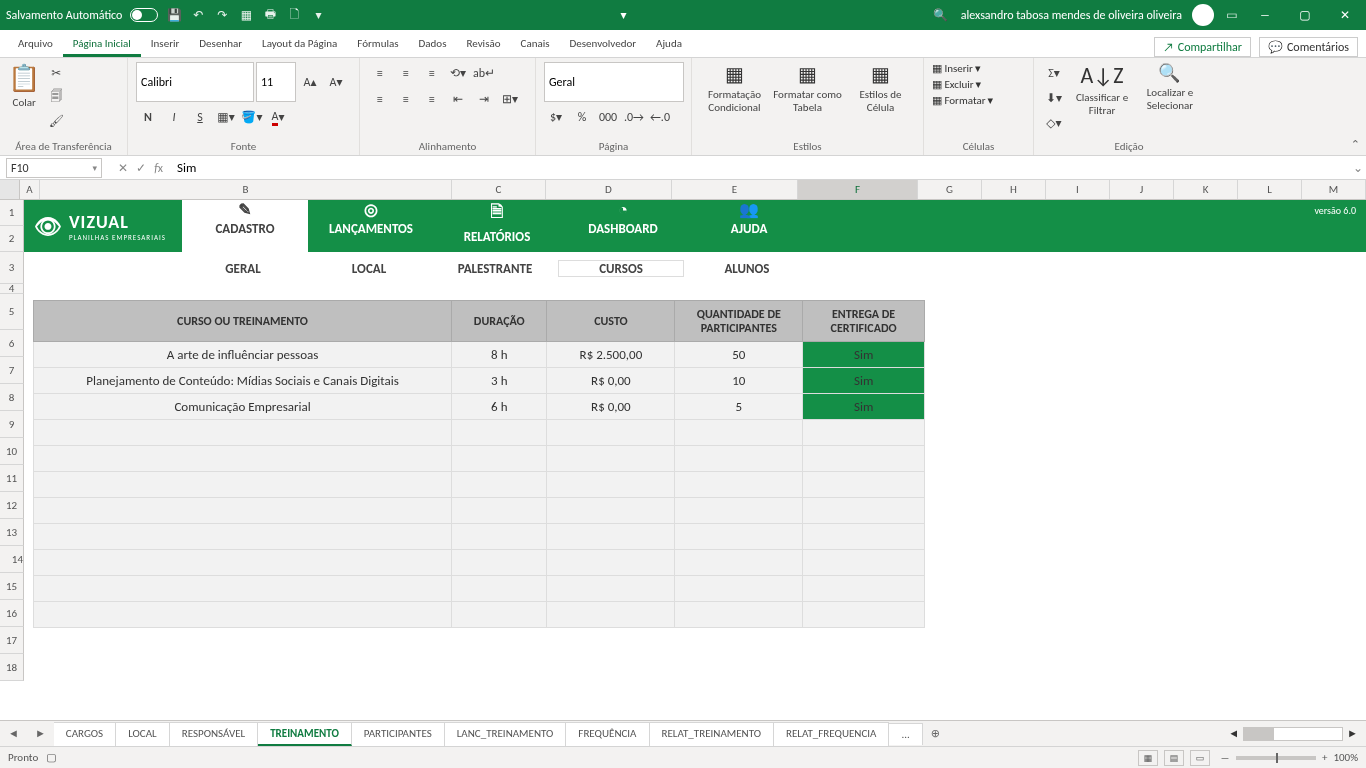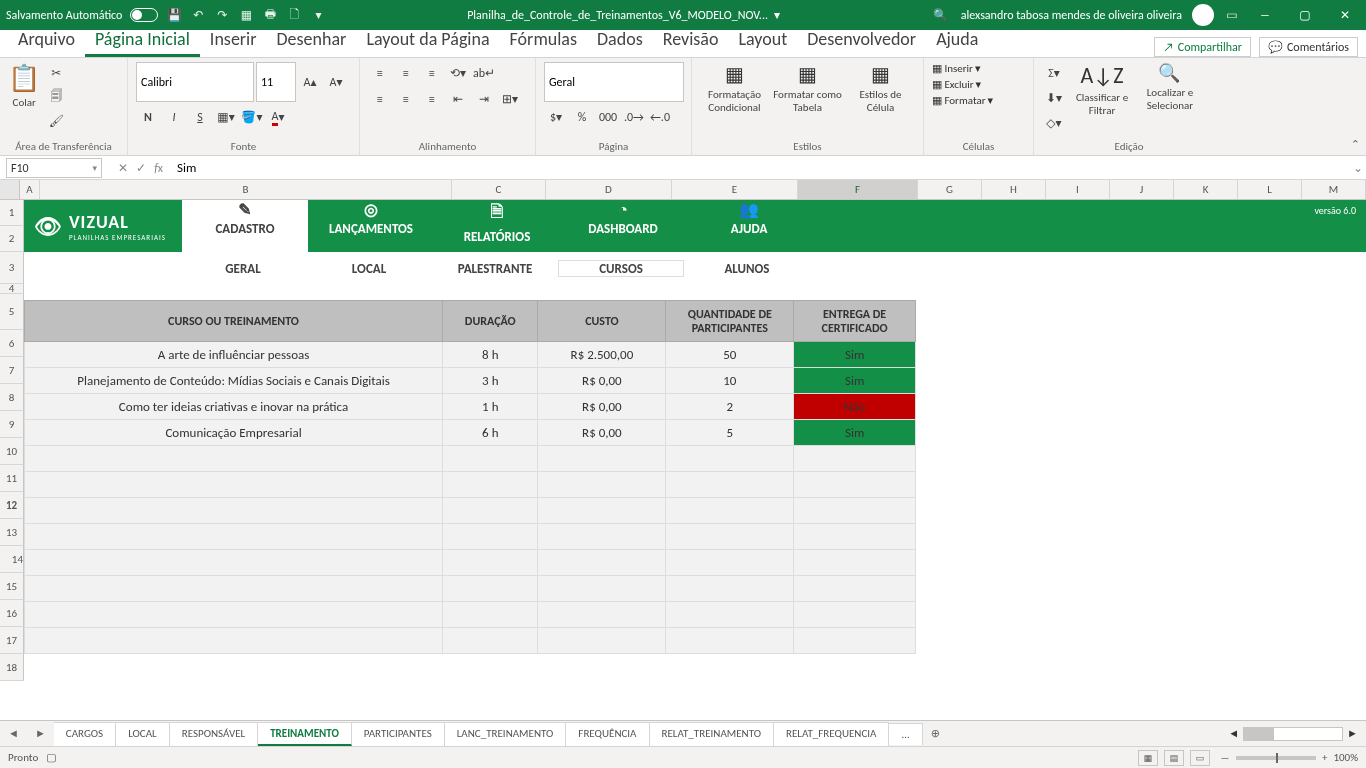--- a/index.html
+++ b/index.html
@@ -12,21 +12,21 @@
 .titlebar .toggle::after { content:""; width:10px; height:10px; border-radius:50%; background:#fff; position:absolute; left:1px; top:1px; }
 .titlebar .icn { width: 16px; height: 16px; display: inline-flex; align-items:center; justify-content:center; font-size:12px; opacity:.9; }
 .titlebar .center { flex:1; text-align:center; display:flex; justify-content:center; align-items:center; gap:6px;}
 .titlebar .search { margin:0 12px; color:#fff; }
 .titlebar .right { display:flex; align-items:center; gap:10px; }
 .titlebar .avatar { width:22px; height:22px; border-radius:50%; background:#fff; }
 .titlebar .winbtn { width:30px; text-align:center; font-size:12px; }
 
 
 .menutabs { height: 28px; display:flex; align-items:flex-end; padding: 0 8px; border-bottom:1px solid #d4d4d4; gap: 4px; background:#fff;}
-.menutabs .tab { padding: 4px 10px; font-size: 18px; color:#444; cursor:pointer;}
+.menutabs .tab { padding: 4px 10px; font-size: 11px; color:#444; cursor:pointer;}
 .menutabs .tab.active { color:#0f703b; border-bottom:3px solid #107c41; font-weight:400;}
 .menutabs .rightbtns { margin-left:auto; display:flex; gap:8px;}
 .menutabs .rbtn { border:1px solid #ccc; padding:2px 8px; font-size:12px; color:#333; display:flex; align-items:center; gap:4px;}
 .menutabs .rbtn.share { color:#107c41; }
 
 
 .ribbon { height: 98px; background:#f3f2f1; border-bottom:1px solid #d4d4d4; display:flex; position:relative;}
 .rgroup { border-right:1px solid #e1dfdd; padding: 4px 8px 2px 8px; display:flex; flex-direction:column; justify-content:space-between; height:100%;}
 .rgroup .gbody { display:flex; align-items:flex-start; gap:4px; flex:1;}
 .rgroup .glabel { font-size:11px; color:#666; text-align:center; padding-top:2px;}
@@ -64,21 +64,21 @@
 .appbar .mtab { flex:0 0 126px; text-align:center; padding-bottom:8px; font-size:13px; font-weight:bold;}
 .appbar .mtab .micon { font-size:16px; display:block; margin-bottom:2px;}
 .appbar .mtab.active { background:#fff; color:#424242;}
 .appbar .ver { margin-left:auto; padding:4px 10px 0 0; font-size:10px; align-self:flex-start;}
 
 .subtabs { height:32px; display:flex; align-items:center; padding-left:156px; gap:0;}
 .subtabs .st { width:126px; text-align:center; font-size:13px; font-weight:bold; color:#444; border:1px solid transparent;}
 .subtabs .st.active { border:1px solid #ddd; background:#fff;}
 
 .tblwrap { padding: 6px 0 0 0;}
-table.data { border-collapse:collapse; width:892px; margin-left:0; font-size:13px;}
+table.data { border-collapse:collapse; width:892px; margin-left:9px; font-size:13px;}
 table.data th { background:#bfbfbf; border:1px solid #aaa; padding:6px 4px; font-weight:bold; color:#333; font-size:12px;}
 table.data td { background:#f2f2f2; border:1px solid #ddd; padding:5px 4px; text-align:center; color:#333;}
 table.data td.name { text-align:center;}
 td.cert-sim { background:#148f47 !important; color:#fff; font-weight:500;}
 td.cert-nao { background:#c00000 !important; color:#fff; font-weight:500;}
 td.sel { outline:2px solid #107c41; outline-offset:-2px; position:relative;}
 .dd-arrow { position:absolute; right:0; top:50%; transform:translateY(-50%); width:16px; height:16px; border:1px solid #999; background:#f3f2f1; font-size:9px; line-height:14px; margin-right:-20px;}
 
 
 .sheettabs { height:26px; border-top:1px solid #c8c6c4; display:flex; align-items:center; background:#f3f2f1; font-size:11px;}
@@ -107,21 +107,20 @@
     <span class="toggle"></span>
     <span class="icn">💾</span>
     <span class="icn">↶</span>
     <span class="icn">↷</span>
     <span class="icn">▦</span>
     <span class="icn">🖶</span>
     <span class="icn">🗋</span>
     <span class="icn">▾</span>
   </div>
   <div class="center">
-    <span>Planilha_de_Controle_de_Treinamentos_V6_MODELO_NOV...</span>
     <span>▾</span>
   </div>
   <span class="search icn">🔍</span>
   <div class="right">
     <span>alexsandro tabosa mendes de oliveira oliveira</span>
     <span class="avatar"></span>
     <span class="icn">▭</span>
     <span class="winbtn">―</span>
     <span class="winbtn">▢</span>
     <span class="winbtn">✕</span>
@@ -131,21 +130,21 @@
 <div class="menutabs">
   <div id="menutabs-holder" style="display: flex;">
       <div class="tab">Arquivo</div>
       <div class="tab active">Página Inicial</div>
       <div class="tab">Inserir</div>
       <div class="tab">Desenhar</div>
       <div class="tab">Layout da Página</div>
       <div class="tab">Fórmulas</div>
       <div class="tab">Dados</div>
       <div class="tab">Revisão</div>
-      <div class="tab">Layout</div>
+      <div class="tab">Canais</div>
       <div class="tab">Desenvolvedor</div>
       <div class="tab">Ajuda</div>
     </div>
   <div class="rightbtns">
     <div class="rbtn share">↗ <span>Compartilhar</span></div>
     <div class="rbtn">💬 <span>Comentários</span></div>
   </div>
 </div>
 
 <div class="ribbon">
@@ -315,21 +314,21 @@
       <div class="rowhdr rn" style="height: 26px; line-height: 26px;">2</div>
       <div class="rowhdr rn" style="height: 32px; line-height: 32px;">3</div>
       <div class="rowhdr rn" style="height: 10px; line-height: 10px;">4</div>
       <div class="rowhdr rn" style="height: 36px; line-height: 36px;">5</div>
       <div class="rowhdr rn" style="height: 27px; line-height: 27px;">6</div>
       <div class="rowhdr rn" style="height: 27px; line-height: 27px;">7</div>
       <div class="rowhdr rn" style="height: 27px; line-height: 27px;">8</div>
       <div class="rowhdr rn" style="height: 27px; line-height: 27px;">9</div>
       <div class="rowhdr rn" style="height: 27px; line-height: 27px;">10</div>
       <div class="rowhdr rn" style="height: 27px; line-height: 27px;">11</div>
-      <div class="rowhdr rn" style="height: 27px; line-height: 27px; font-weight: bold;">12</div>
+      <div class="rowhdr rn" style="height: 27px; line-height: 27px;">12</div>
       <div class="rowhdr rn" style="height: 27px; line-height: 27px;">13</div>
       <div class="rowhdr rn" style="height: 27px; line-height: 27px; text-align: right;">14</div>
       <div class="rowhdr rn" style="height: 27px; line-height: 27px;">15</div>
       <div class="rowhdr rn" style="height: 27px; line-height: 27px;">16</div>
       <div class="rowhdr rn" style="height: 27px; line-height: 27px;">17</div>
       <div class="rowhdr rn" style="height: 27px; line-height: 27px;">18</div>
     </div>
   <div class="grid">
 
     <div class="appbar">
@@ -375,27 +374,20 @@
               <td>R$ 2.500,00</td>
               <td>50</td>
               <td class="cert-sim">Sim</td>
             </tr>
             <tr>
               <td class="name">Planejamento de Conteúdo: Mídias Sociais e Canais Digitais</td>
               <td>3 h</td>
               <td>R$ 0,00</td>
               <td>10</td>
               <td class="cert-sim">Sim</td>
-            </tr>
-            <tr>
-              <td class="name">Como ter ideias criativas e inovar na prática</td>
-              <td>1 h</td>
-              <td>R$ 0,00</td>
-              <td>2</td>
-              <td class="cert-nao">Não</td>
             </tr>
             <tr>
               <td class="name">Comunicação Empresarial</td>
               <td>6 h</td>
               <td>R$ 0,00</td>
               <td>5</td>
               <td class="cert-sim">Sim</td>
             </tr>
             <tr>
               <td>&nbsp;</td>

